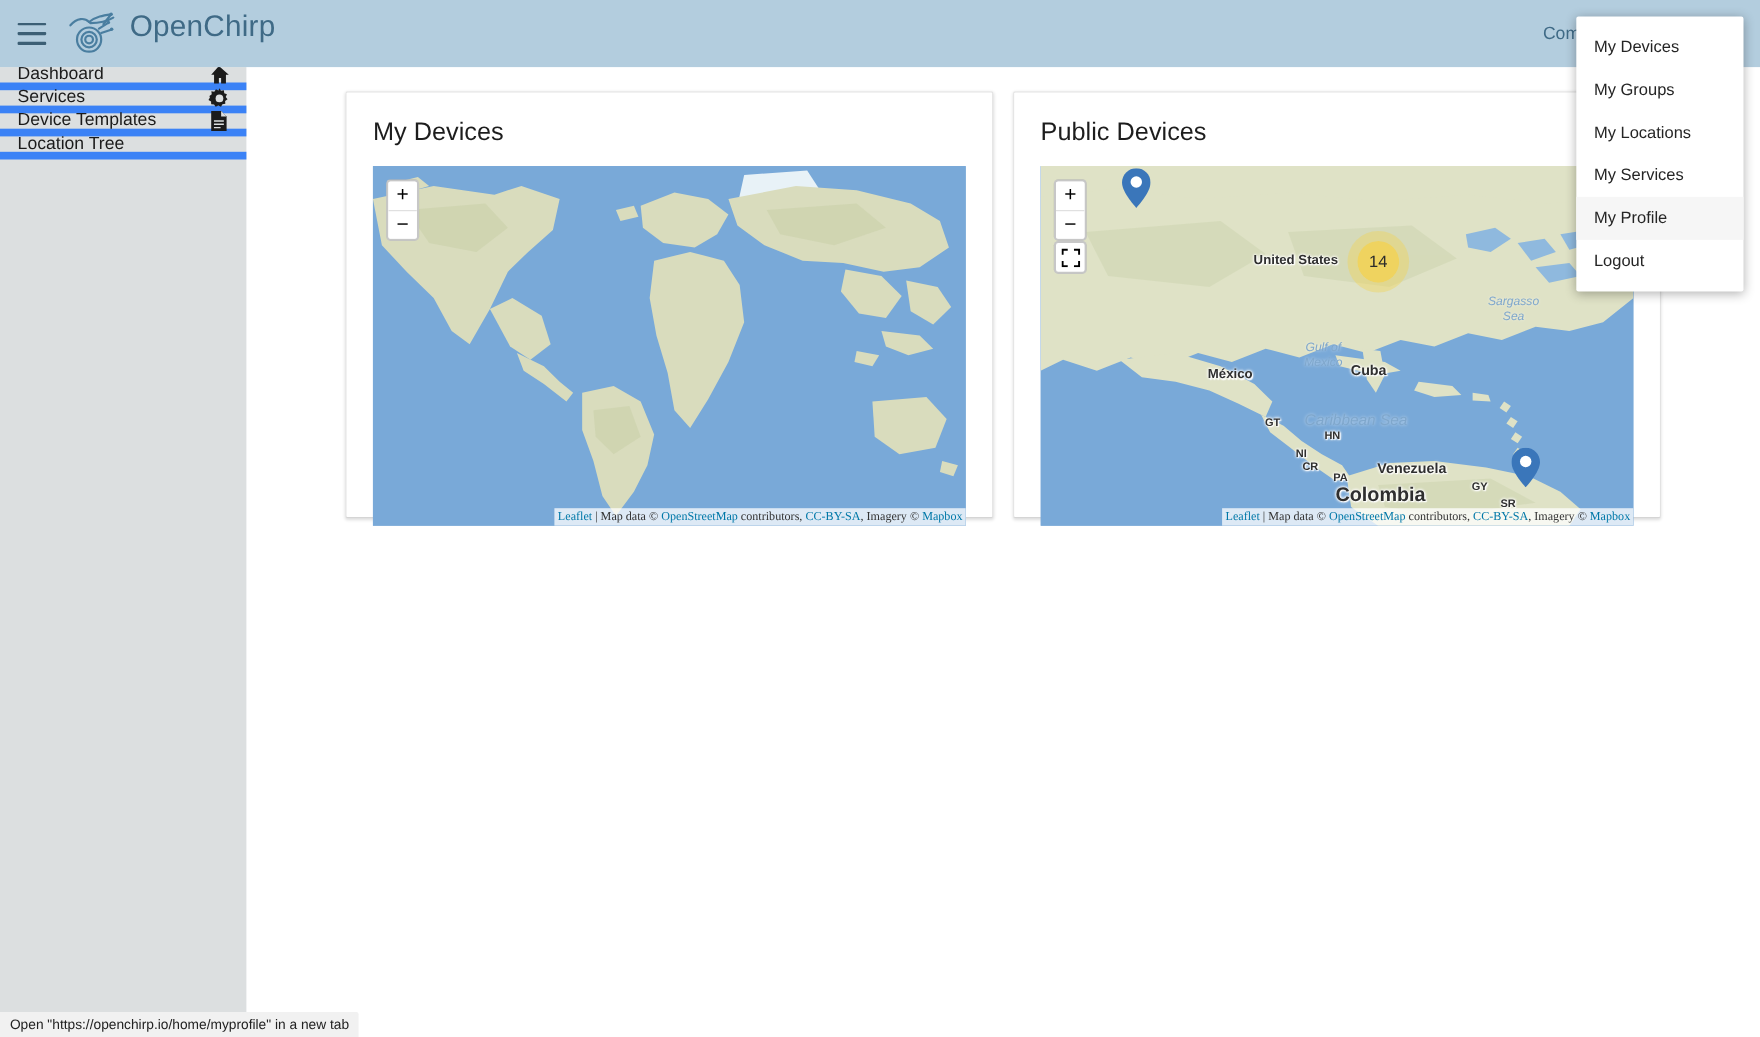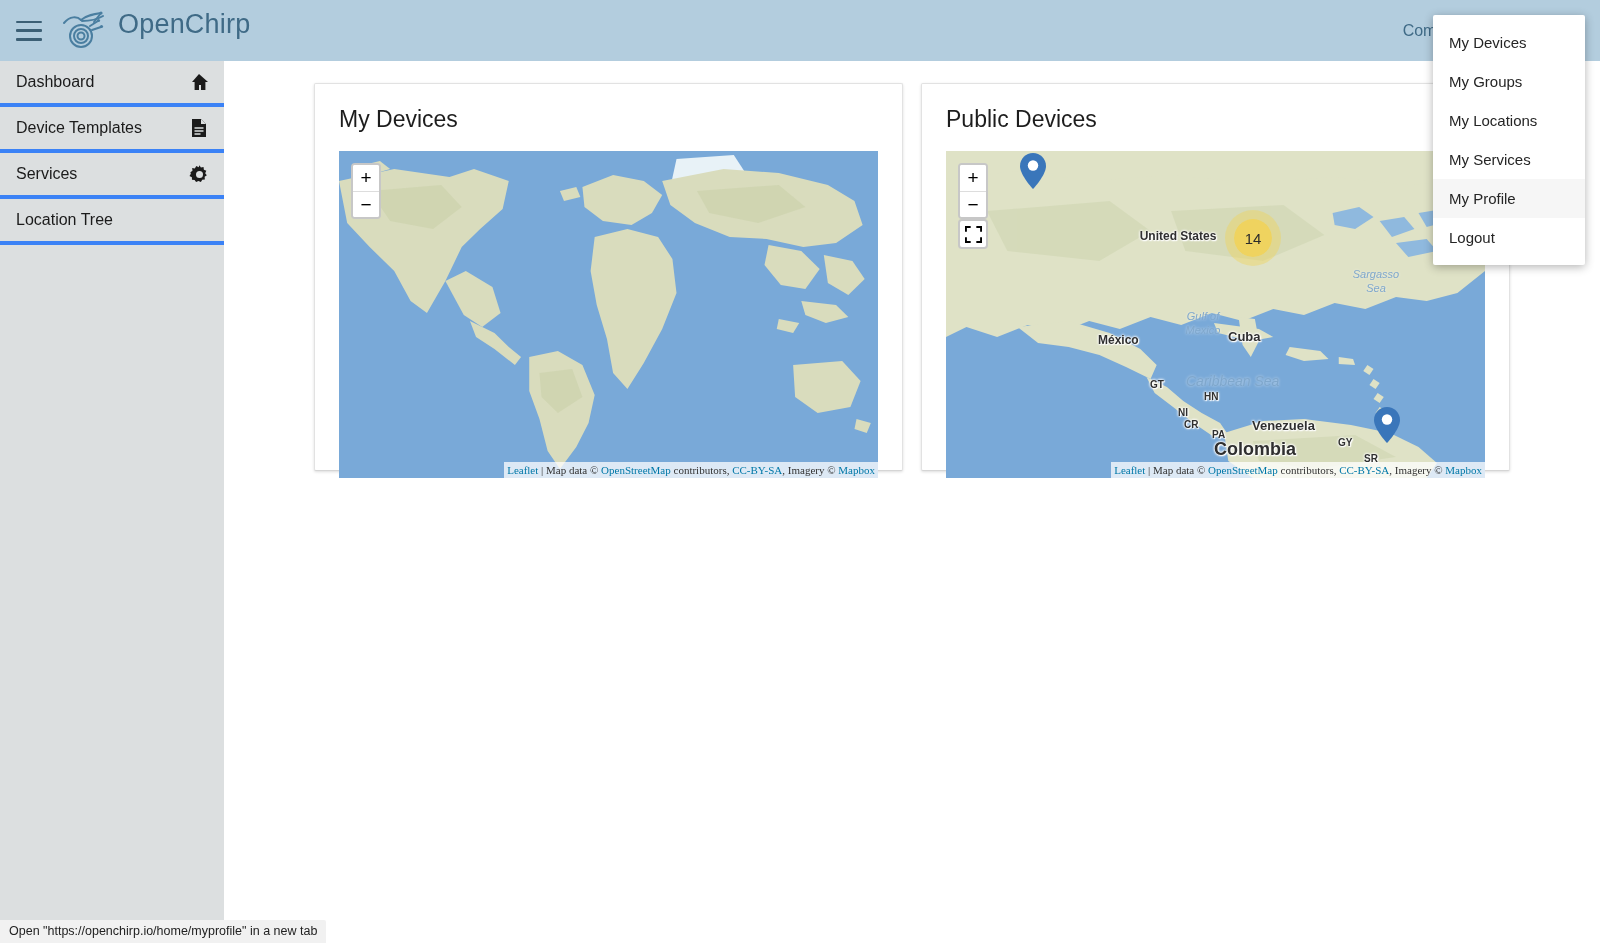--- a/index.html
+++ b/index.html
@@ -39,23 +39,23 @@
     text-decoration: none; cursor: pointer; white-space: nowrap;
   }
 
   
   .sidebar {
     position: absolute; top: 61px; left: 0; width: 224px; height: 882px;
     background: #dcdfe0;
     z-index: 5;
   }
   .side-item {
-    position: relative; height: 46px; display: flex; align-items: center;
+    position: relative; height: 21px; display: flex; align-items: center;
     padding: 0 14px 0 16px; cursor: pointer;
-    border-bottom: 4px solid #3b82f6;
+    border-bottom: 7px solid #3b82f6;
     color: #1b1b1b; font-size: 16px;
   }
   .side-item .side-label { flex: 1; }
   .side-icon { width: 22px; height: 22px; display: flex; align-items: center; justify-content: center; }
 
   
   .content {
     position: absolute; top: 61px; left: 224px; width: 1376px; height: 882px;
     background: #ffffff; overflow: hidden;
   }
@@ -202,37 +202,37 @@
   <div class="sidebar">
     <div class="side-item">
       <span class="side-label">Dashboard</span>
       <span class="side-icon">
         <svg width="20" height="20" viewBox="0 0 20 20">
             <path fill="#1b1b1b" d="M10 2 L19 10 h-2.6 v8 h-4.4 v-5 h-2 v5 H5.6 v-8 H3 z"></path>
           </svg>
       </span>
     </div>
     <div class="side-item">
+      <span class="side-label">Services</span>
+      <span class="side-icon">
+        <svg width="21" height="21" viewBox="0 0 24 24">
+          <path fill="#1b1b1b" d="M12 1.5l1.6 2.6 3-.6.4 3 2.8 1.2-1.3 2.8 1.9 2.4-2.5 1.7.2 3-3 .3-1.5 2.6-2.8-1.2-2.7 1.4-1.7-2.5-3-.1-.1-3-2.7-1.4 1.5-2.6L1.6 9.4l2.4-1.8-.4-3 3 .4L8.4 2.4 11 3.7z"></path>
+          <circle cx="12" cy="12" r="4" fill="#dcdfe0"></circle>
+        </svg>
+      </span>
+    </div>
+    <div class="side-item">
       <span class="side-label">Device Templates</span>
       <span class="side-icon">
         <svg width="18" height="20" viewBox="0 0 18 20">
           <path fill="#1b1b1b" d="M2 1 h9 l5 5 v13 H2 z"></path>
           <path fill="#dcdfe0" d="M11 1 v5 h5 z"></path>
           <g stroke="#dcdfe0" stroke-width="1.3">
               <path d="M4.5 10h9M4.5 13h9M4.5 16h6"></path>
             </g>
-        </svg>
-      </span>
-    </div>
-    <div class="side-item">
-      <span class="side-label">Services</span>
-      <span class="side-icon">
-        <svg width="21" height="21" viewBox="0 0 24 24">
-          <path fill="#1b1b1b" d="M12 1.5l1.6 2.6 3-.6.4 3 2.8 1.2-1.3 2.8 1.9 2.4-2.5 1.7.2 3-3 .3-1.5 2.6-2.8-1.2-2.7 1.4-1.7-2.5-3-.1-.1-3-2.7-1.4 1.5-2.6L1.6 9.4l2.4-1.8-.4-3 3 .4L8.4 2.4 11 3.7z"></path>
-          <circle cx="12" cy="12" r="4" fill="#dcdfe0"></circle>
         </svg>
       </span>
     </div>
     <div class="side-item">
       <span class="side-label">Location Tree</span>
       <span class="side-icon"></span>
     </div>
   </div>
 
   <div class="content">

